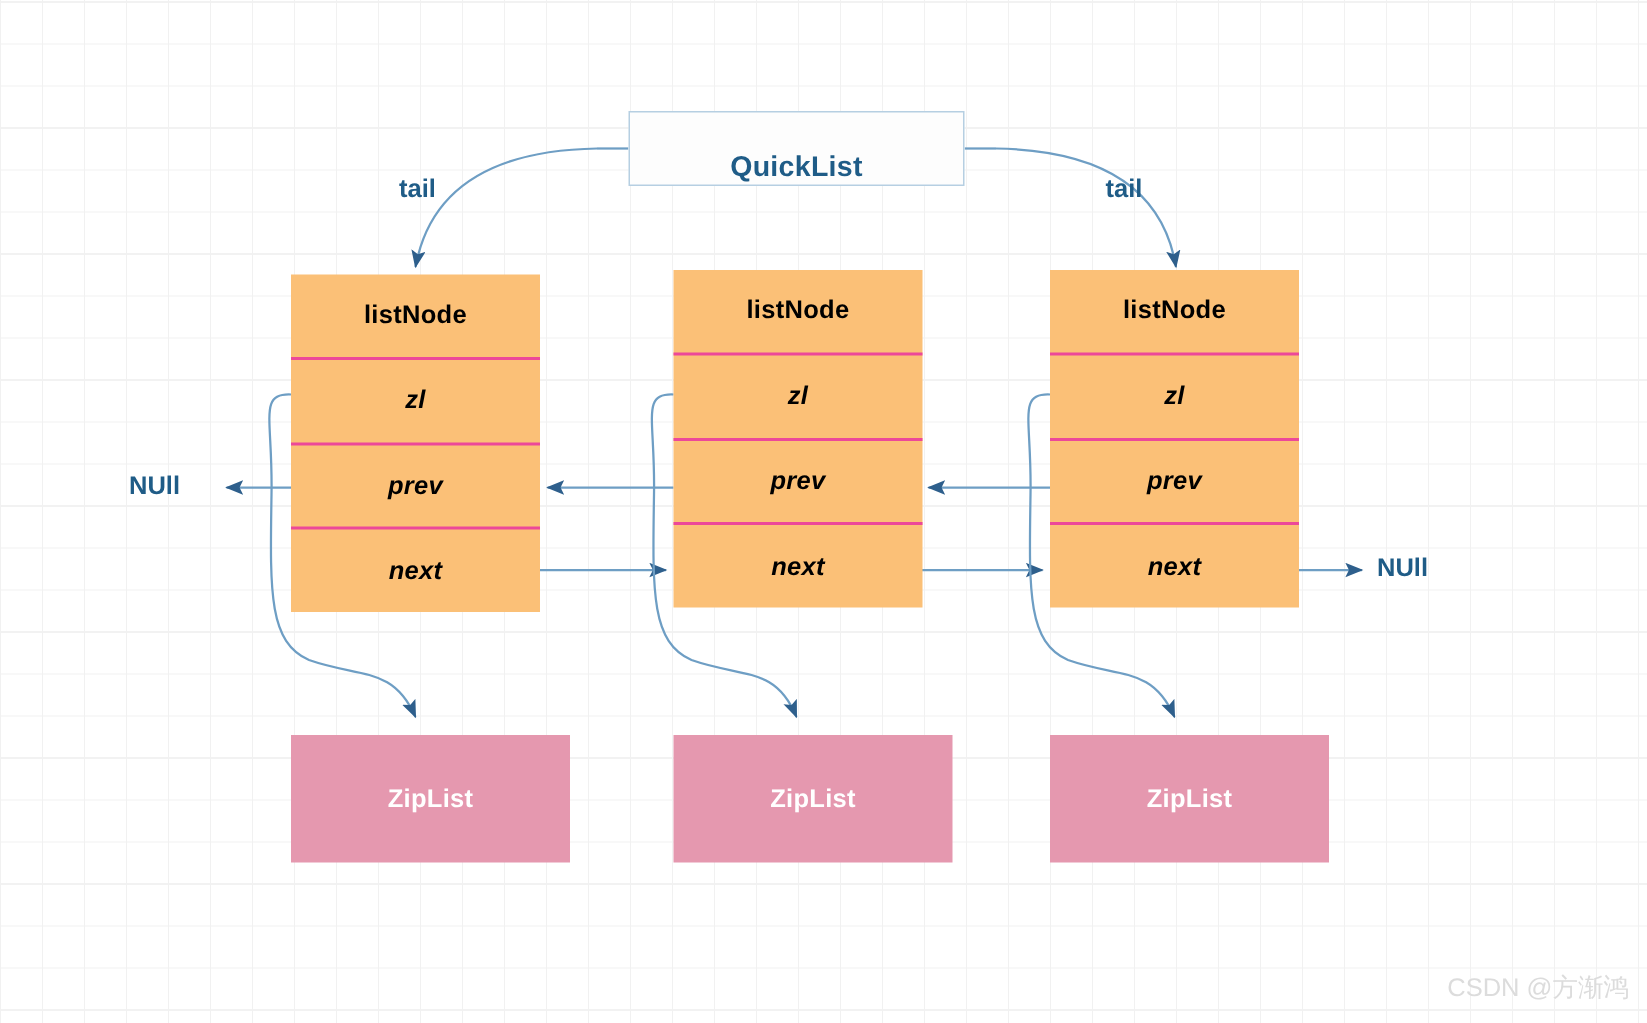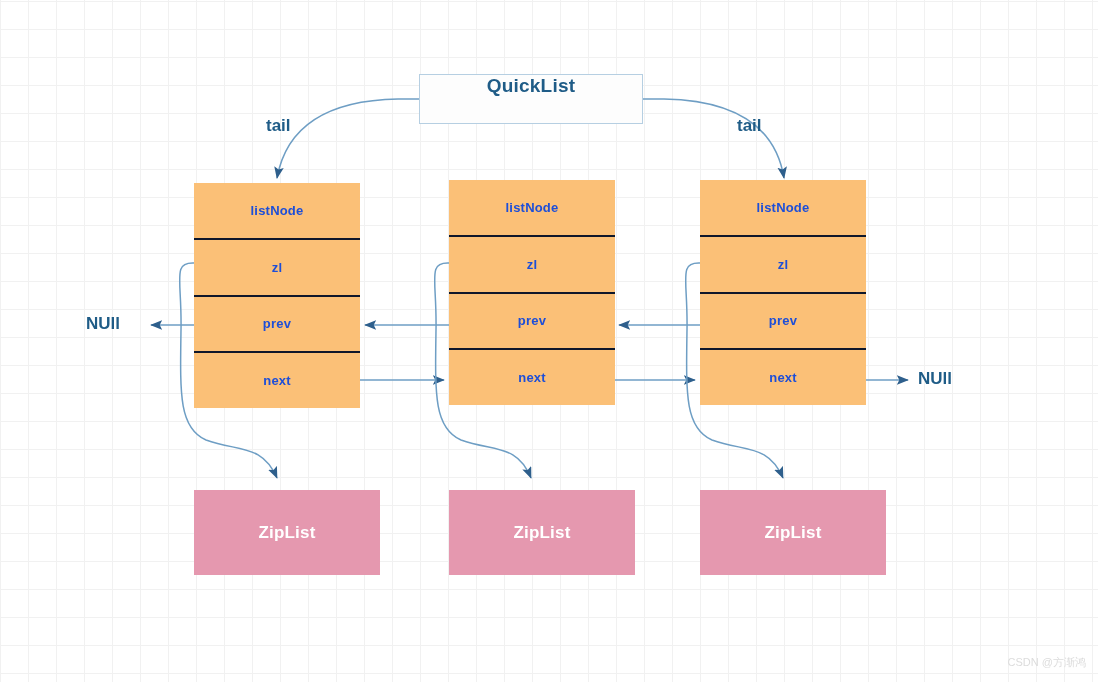--- a/index.html
+++ b/index.html
@@ -27,21 +27,21 @@
   .quicklist {
     position: absolute;
     left: 419px;
     top: 74px;
     width: 224px;
     height: 50px;
     background: #fdfdfd;
     border: 1px solid #b6cfe2;
     box-sizing: border-box;
     display: flex;
-    align-items: flex-start;
+    align-items: flex-end;
     justify-content: center;
   }
   .quicklist span {
     font-size: 19px;
     font-weight: bold;
     color: #1f5c87;
     letter-spacing: .2px;
   }
 
   
@@ -52,28 +52,29 @@
     background: #fbc077;
     box-sizing: border-box;
     display: flex;
     flex-direction: column;
   }
   .listnode .row {
     flex: 1 1 0;
     display: flex;
     align-items: center;
     justify-content: center;
-    font-size: 13px;
-    font-weight: bold;
-    color: #1d4ed8;
+    font-size: 17px;
+    font-weight: bold;
+    color: #000000;
     letter-spacing: .2px;
     box-sizing: border-box;
   }
   .listnode .row + .row {
-    border-top: 2px solid #0f172a;
+    border-top: 2px solid #ec4899;
+    font-style: italic;
   }
 
   
   .ziplist {
     position: absolute;
     width: 186px;
     height: 85px;
     background: #e598af;
     display: flex;
     align-items: center;
@@ -103,21 +104,21 @@
     width: 1098px;
     height: 682px;
     pointer-events: none;
   }
 
   
   .watermark {
     position: absolute;
     right: 12px;
     bottom: 12px;
-    font-size: 11px;
+    font-size: 17px;
     color: #dcdcdc;
     white-space: nowrap;
   }
 </style>
 </head>
 <body>
 
 <div id="canvas">
 
   <svg id="wires" viewBox="0 0 1098 682" xmlns="http://www.w3.org/2000/svg">

